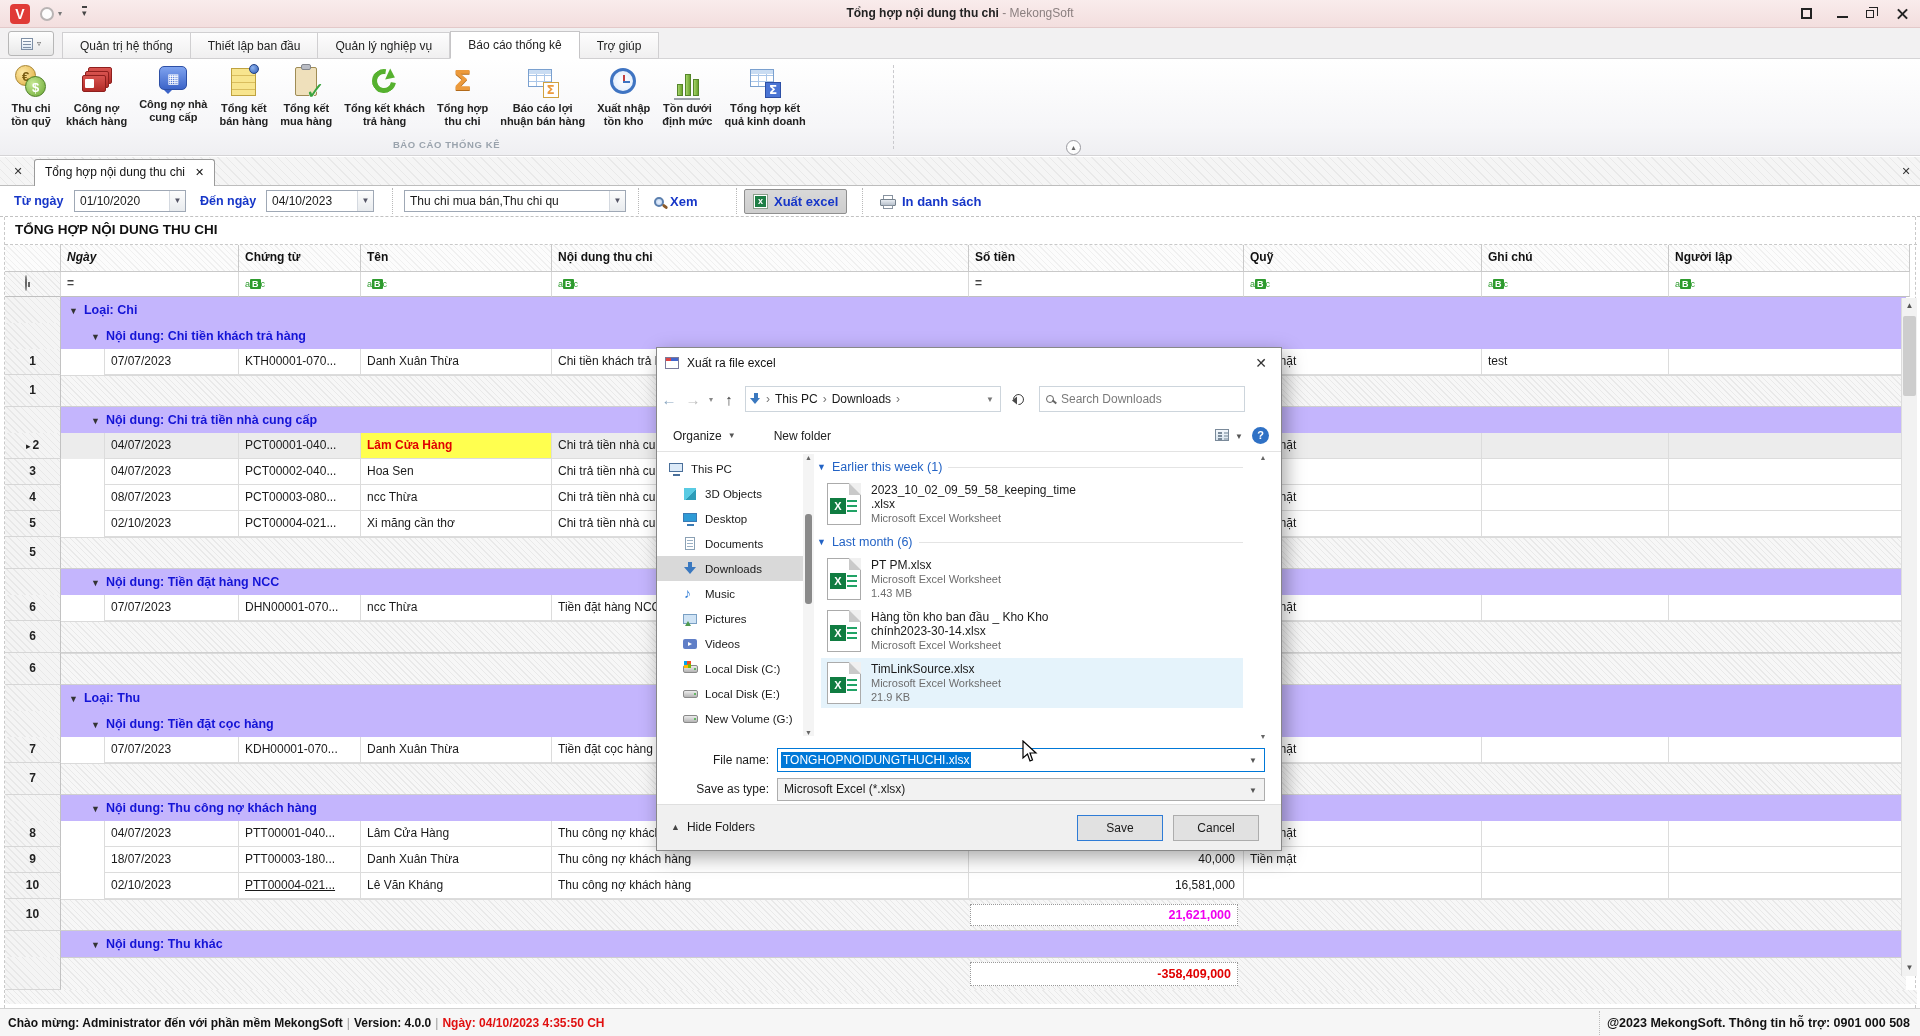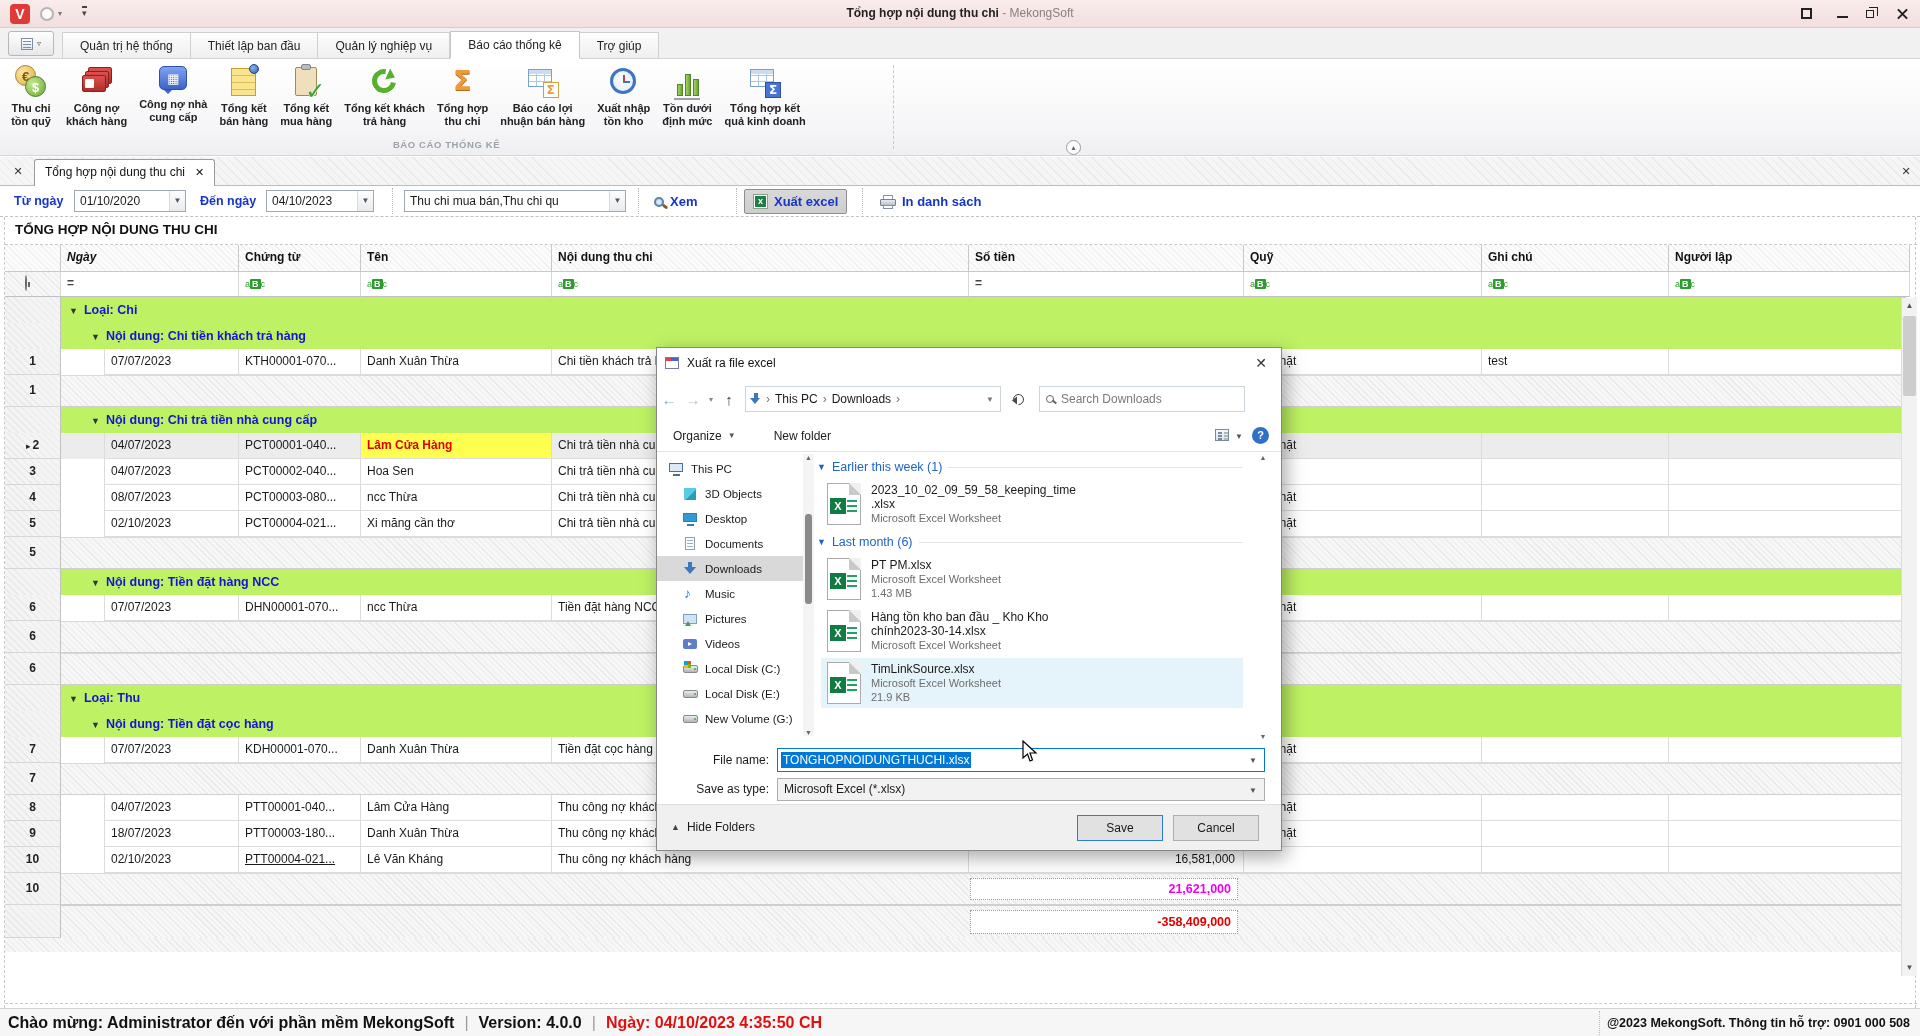--- a/index.html
+++ b/index.html
@@ -117,21 +117,21 @@
   .hrow{height:27px;}
   .hrow .cell{border-right:1px solid #c9c9c9;border-bottom:1px solid #c9c9c9;font-weight:bold;color:#111;padding:5px 0 0 6px;}
   .frow{height:25px;}
   .frow .cell{border-right:1px solid #d9d9d9;border-bottom:1px solid #c0c0c0;background:#fff;padding:4px 0 0 6px;}
   .frow .c0{background:repeating-linear-gradient(45deg,#f7f7f7 0 3px,#e9e9e9 3px 4px);}
   .eqop{color:#444;font-weight:bold;font-size:12px;line-height:14px;}
   .abc{font:9px/14px "Liberation Sans",sans-serif;color:#2e9b2e;letter-spacing:0;}
   .abc b{background:#2e9b2e;color:#fff;padding:0 2px;font-weight:bold;border-radius:1px;}
   .pinf{width:7px;height:7px;border:1.5px solid #666;border-radius:50%;position:relative;margin:2px 0 0 14px;}
   .pinf:after{content:'';position:absolute;left:2px;top:6px;width:1.5px;height:5px;background:#666;}
-  .grow{height:26px;background:#bef264;align-items:center;}
+  .grow{height:26px;background:#c4b5fd;align-items:center;}
   .grow .glabel{font-weight:bold;color:#1414d6;font-size:12.5px;}
   .grow .arr{color:#333;font-size:9px;margin-right:6px;}
   .drow{height:26px;background:#fff;}
   .drow .cell{border-right:1px solid #dcdcdc;border-bottom:1px solid #dcdcdc;padding:5px 0 0 6px;}
   .drow .ind{border-right:1px solid #dcdcdc;border-bottom:none;background:#fff;}
   .drow.sel .cell{background:#ececec;}
   .drow .yhl{background:#ffff4f!important;color:#e00000;font-weight:bold;}
   .numc{width:56px;flex:none;border-right:1px solid #c2c2c2;border-bottom:1px solid #d6d6d6;font-weight:bold;color:#222;padding:5px 0 0 0;text-align:center;}
   .selarr{font-size:9px;margin-right:2px;}
   .srow{height:32px;}
@@ -140,21 +140,21 @@
   .gtrow .sbody{flex:1;position:relative;border-top:1px solid #cfcfcf;}
   .sumbox{position:absolute;left:909px;top:4px;bottom:4px;width:268px;background:#fff;border:1px dotted #9a9a9a;display:flex;align-items:center;justify-content:flex-end;padding-right:6px;font-weight:bold;font-size:12.5px;}
   .amtc{text-align:right;padding:5px 8px 0 0!important;}
   .vscroll{position:absolute;right:0;top:53px;width:16px;height:678px;background:#f2f2f2;border-left:1px solid #dcdcdc;}
   .vscroll .sa{position:absolute;left:0;width:15px;height:16px;color:#555;font-size:8px;text-align:center;line-height:16px;background:#f2f2f2;}
   .vscroll .thumb{position:absolute;left:1px;top:18px;width:13px;height:80px;background:#cdcdcd;border-radius:2px;}
   .gridfill{height:14px;}
 
   
   .statusbar{position:absolute;left:0;top:1008px;width:1920px;height:28px;background:#f6f6f6;border-top:1px solid #d2d2d2;display:flex;align-items:center;}
-  .statusbar .sl{display:flex;align-items:center;gap:10px;padding-left:8px;font-weight:bold;font-size:16px;color:#111;}
+  .statusbar .sl{display:flex;align-items:center;gap:4px;padding-left:8px;font-weight:bold;font-size:12px;color:#111;}
   .statusbar .sep{color:#999;font-weight:normal;}
   .statusbar .red{color:#e01010;}
   .statusbar .sr{position:absolute;right:10px;font-weight:bold;font-size:12.5px;color:#111;}
   .statusbar .srsep{position:absolute;right:320px;top:2px;height:24px;border-left:1px dotted #bbb;}
 
   
   .dialog{position:absolute;left:656px;top:347px;width:626px;height:504px;background:#fff;border:1px solid #888;box-shadow:4px 6px 18px rgba(0,0,0,.35);z-index:100;}
   .dlg-title{position:absolute;left:0;top:0;right:0;height:30px;background:#fff;display:flex;align-items:center;padding-left:8px;gap:8px;font-size:12px;color:#111;}
   .formico{width:14px;height:12px;border:1px solid #7a7a9a;background:#fff;position:relative;}
   .formico:before{content:'';position:absolute;left:0;top:0;right:0;height:3px;background:linear-gradient(90deg,#d44 40%,#46c 40%);}
@@ -548,20 +548,24 @@
           <div class="cell" style="width: 417px;">Tiền đặt cọc hàng</div>
           <div class="cell amtc" style="width: 275px;"></div>
           <div class="cell" style="width: 238px;">Tiền mặt</div>
           <div class="cell" style="width: 187px;"></div>
           <div class="cell" style="width: 241px;"></div>
         </div>
         <div class="srow">
           <div class="numc hatch2" style="height: 32px; padding-top: 8px;">7</div>
           <div class="sbody hatch"></div>
         </div>
+        <div class="grow">
+          <div class="cell hatch2" style="width: 56px; height: 26px; border-right: 1px solid rgb(194, 194, 194);"></div>
+          <div style="padding-left: 30px;"><span class="arr">▼</span><span class="glabel">Nội dung: Thu công nợ khách hàng</span></div>
+        </div>
         <div class="drow">
           <div class="numc hatch2">8</div>
           <div class="cell ind" style="width: 44px;"></div>
           <div class="cell" style="width: 134px;">04/07/2023</div>
           <div class="cell" style="width: 122px;">PTT00001-040...</div>
           <div class="cell" style="width: 191px;">Lâm Cửa Hàng</div>
           <div class="cell" style="width: 417px;">Thu công nợ khách hàng</div>
           <div class="cell amtc" style="width: 275px;"></div>
           <div class="cell" style="width: 238px;">Tiền mặt</div>
           <div class="cell" style="width: 187px;"></div>
@@ -589,20 +593,24 @@
           <div class="cell amtc" style="width: 275px;">16,581,000</div>
           <div class="cell" style="width: 238px;"></div>
           <div class="cell" style="width: 187px;"></div>
           <div class="cell" style="width: 241px;"></div>
         </div>
         <div class="srow">
           <div class="numc hatch2" style="height: 32px; padding-top: 8px;">10</div>
           <div class="sbody hatch">
             <div class="sumbox" style="color: rgb(240, 0, 240);">21,621,000</div>
           </div>
+        </div>
+        <div class="grow">
+          <div class="cell hatch2" style="width: 56px; height: 26px; border-right: 1px solid rgb(194, 194, 194);"></div>
+          <div style="padding-left: 30px;"><span class="arr">▼</span><span class="glabel">Nội dung: Thu khác</span></div>
         </div>
         <div class="gtrow">
           <div class="numc hatch2" style="height: 33px; padding-top: 8px;"></div>
           <div class="sbody hatch">
             <div class="sumbox" style="color: rgb(224, 0, 0);">-358,409,000</div>
           </div>
         </div>
         <div class="gridfill hatch"></div>
       </div>
     <div class="vscroll">

